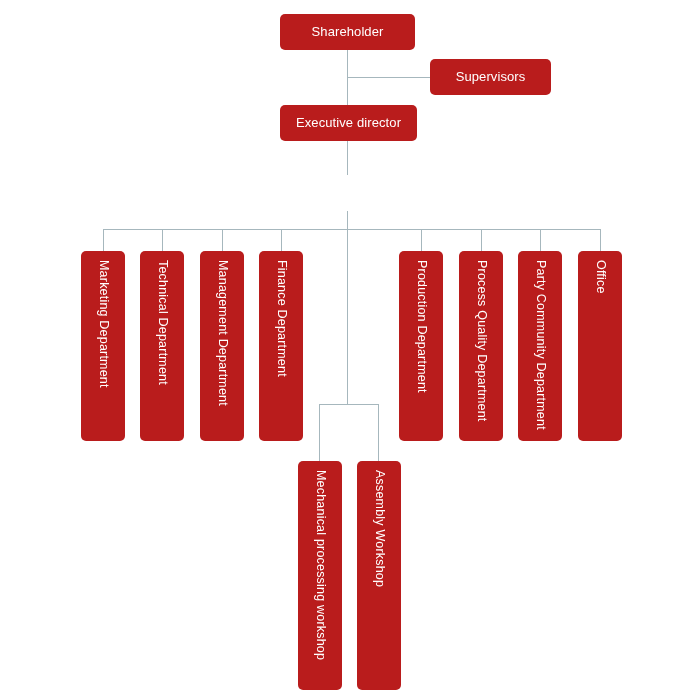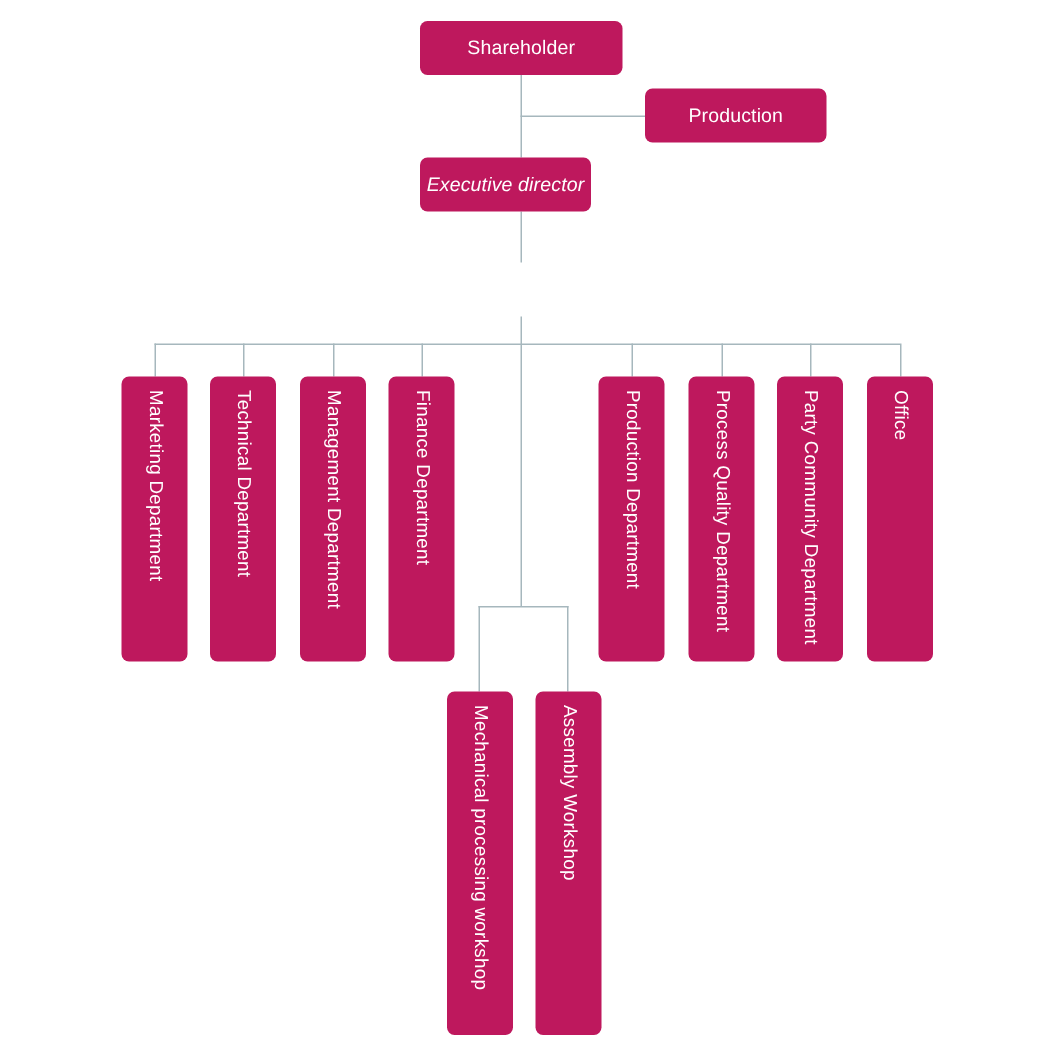--- a/index.html
+++ b/index.html
@@ -24,21 +24,21 @@
   .line {
     position: absolute;
     background: #a6b7bd;
   }
   .line-v { width: 1px; }
   .line-h { height: 1px; }
 
   
   .node {
     position: absolute;
-    background: #be185d;
+    background: #b91c1c;
     border-radius: 5px;
     color: #ffffff;
     box-sizing: border-box;
     display: flex;
     align-items: center;
     justify-content: center;
   }
   .node-label {
     color: #ffffff;
     font-size: 13px;
@@ -97,24 +97,24 @@
 
   <div class="line line-h" style="left:319px; top:404px; width:60px;"></div>
   <div class="line line-v" style="left:319px; top:404px; height:57px;"></div>
   <div class="line line-v" style="left:378px; top:404px; height:57px;"></div>
 
   <div class="node horiz" style="left:280px; top:14px; width:135px;">
     <span class="node-label">Shareholder</span>
   </div>
 
   <div class="node horiz" style="left:430px; top:59px; width:121px;">
-    <span class="node-label">Production</span>
+    <span class="node-label">Supervisors</span>
   </div>
 
-  <div class="node horiz" style="left:280px; top:105px; width:114px;font-style:italic;">
+  <div class="node horiz" style="left:280px; top:105px; width:137px;">
     <span class="node-label">Executive director</span>
   </div>
 
 
   <div class="node vert" style="left:81px; top:251px; height:190px;">
     <span class="node-label">Marketing Department</span>
   </div>
 
   <div class="node vert" style="left:140px; top:251px; height:190px;">
     <span class="node-label">Technical Department</span>

